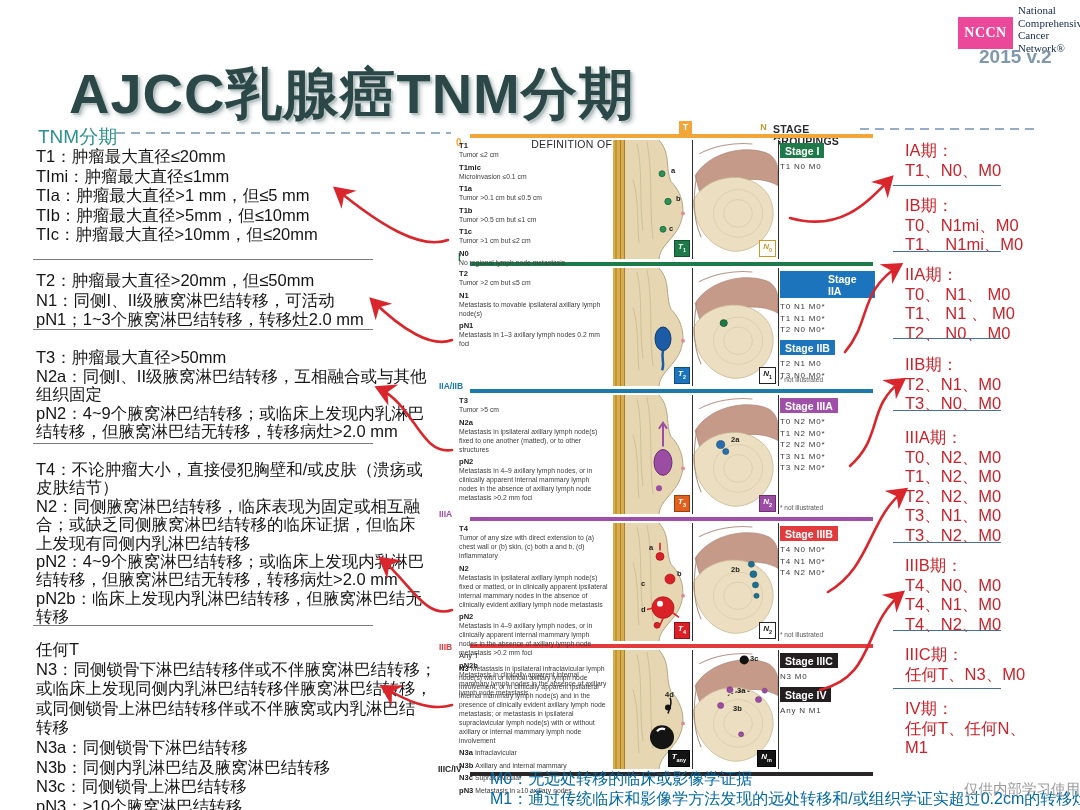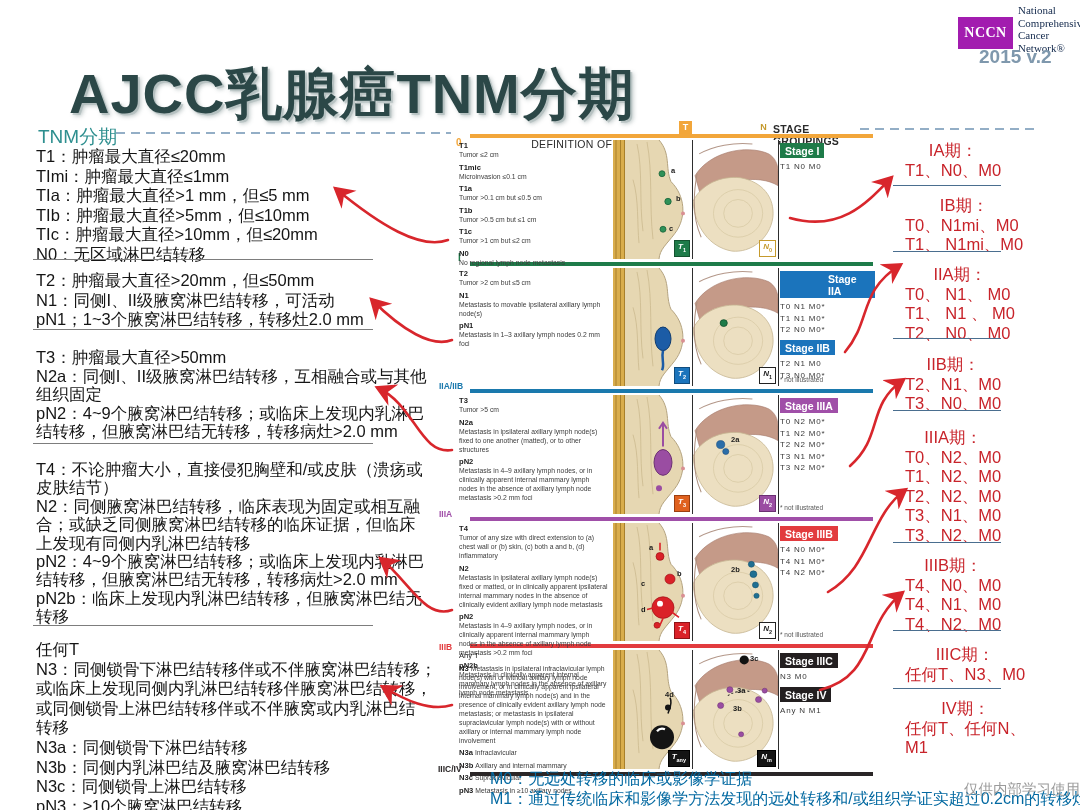--- a/index.html
+++ b/index.html
@@ -1,20 +1,20 @@
 <!DOCTYPE html>
 <html><head>
 <meta charset="utf-8">
 <style>
   html,body{margin:0;padding:0;background:#555;}
   #canvas{position:relative;width:1080px;height:810px;background:#fff;overflow:hidden;
           font-family:"Liberation Sans","DejaVu Sans",sans-serif;color:#151515;}
   
   .logo{position:absolute;left:955px;top:2px;width:125px;height:72px;z-index:20;}
-  .logo-box{position:absolute;left:3px;top:15px;width:55px;height:32px;background:#a21caf;
+  .logo-box{position:absolute;left:3px;top:15px;width:55px;height:32px;background:#ec4899;
             color:#fff;font-family:"Liberation Serif",serif;font-weight:bold;font-size:14px;
             text-align:center;line-height:32px;letter-spacing:.5px;}
   .logo-org{position:absolute;left:63px;top:2px;width:62px;overflow:hidden;
             font-family:"Liberation Serif",serif;font-size:11px;line-height:12.6px;color:#12284b;white-space:nowrap;}
   .logo-version{position:absolute;left:24px;top:44px;font-size:19px;font-weight:bold;color:#7f98ad;}
   
   .title{position:absolute;left:62px;top:50px;margin:7px;font-size:56px;font-weight:bold;color:#2b4747;
          letter-spacing:1px;text-shadow:2px 2px 0 rgba(165,180,180,.55),3px 3px 4px rgba(110,130,130,.45);z-index:10;}
   
   .lp-heading{position:absolute;left:38px;top:124px;font-size:19px;color:#2e8f8f;z-index:10;}
@@ -56,21 +56,21 @@
   .tg-gold{background:#fff;color:#c59a2d;border-color:#c59a2d;}
   .tg-white{background:#fff;color:#222;border-color:#222;}
   .tg-purple{background:#9a4da2;color:#fff;border-color:#6b2f72;}
   .stages{position:absolute;left:325px;top:4px;width:95px;bottom:1px;}
   .badge{display:table;padding:1.5px 5px;color:#fff;font-weight:bold;font-size:10.5px;margin-bottom:4px;}
   .badge.m-t{margin-top:6px;}
   .srow{font-size:8px;letter-spacing:.8px;color:#3a3a3a;margin:2.5px 0;white-space:nowrap;}
   .note{position:absolute;bottom:3px;left:0;font-size:6.5px;color:#555;}
   
   .rp-group{position:absolute;left:905px;color:#c8232a;font-size:16.5px;z-index:10;}
-  .rp-title{line-height:19.5px;white-space:nowrap;text-align:center;}
+  .rp-title{line-height:19.5px;white-space:nowrap;}
   .rrow{line-height:19.5px;white-space:nowrap;}
   .rp-div{position:absolute;left:893px;width:108px;border-top:1.5px solid #4a6e8f;z-index:10;}
   
   .footer-line{position:absolute;left:490px;font-size:16px;color:#0369a1;white-space:nowrap;z-index:10;}
   .watermark{position:absolute;left:964px;top:780px;font-size:14.5px;color:#9b9b9b;z-index:60;white-space:nowrap;}
   
   #overlay{position:absolute;left:0;top:0;z-index:50;pointer-events:none;}
 </style>
 </head>
 <body>
@@ -115,21 +115,20 @@
   <h1 class="title">AJCC乳腺癌TNM分期</h1>
 
   <div class="lp-heading">TNM分期</div>
 
   <div class="lp-sec lh195" style="top:147px">
     <div class="lp-line">T1：肿瘤最大直径≤20mm</div>
     <div class="lp-line">TImi：肿瘤最大直径≤1mm</div>
     <div class="lp-line">TIa：肿瘤最大直径&gt;1 mm，但≤5 mm</div>
     <div class="lp-line">TIb：肿瘤最大直径&gt;5mm，但≤10mm</div>
     <div class="lp-line">TIc：肿瘤最大直径&gt;10mm，但≤20mm</div>
-    <div class="lp-line">N0：无区域淋巴结转移</div>
   </div>
   <div class="lp-div" style="top:259px"></div>
 
   <div class="lp-sec lh195" style="top:271px">
     <div class="lp-line">T2：肿瘤最大直径&gt;20mm，但≤50mm</div>
     <div class="lp-line">N1：同侧I、II级腋窝淋巴结转移，可活动</div>
     <div class="lp-line">pN1；1~3个腋窝淋巴结转移，转移灶2.0 mm</div>
   </div>
   <div class="lp-div" style="top:329px"></div>
 

